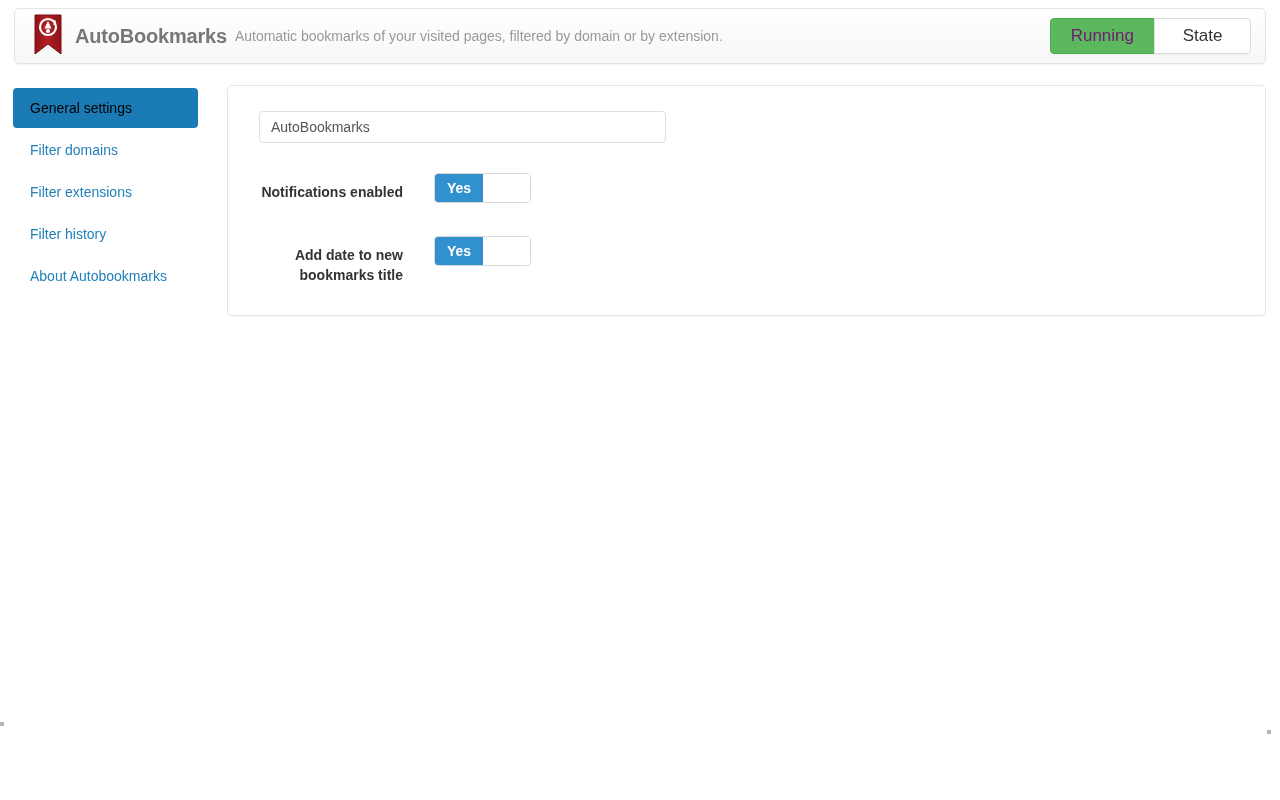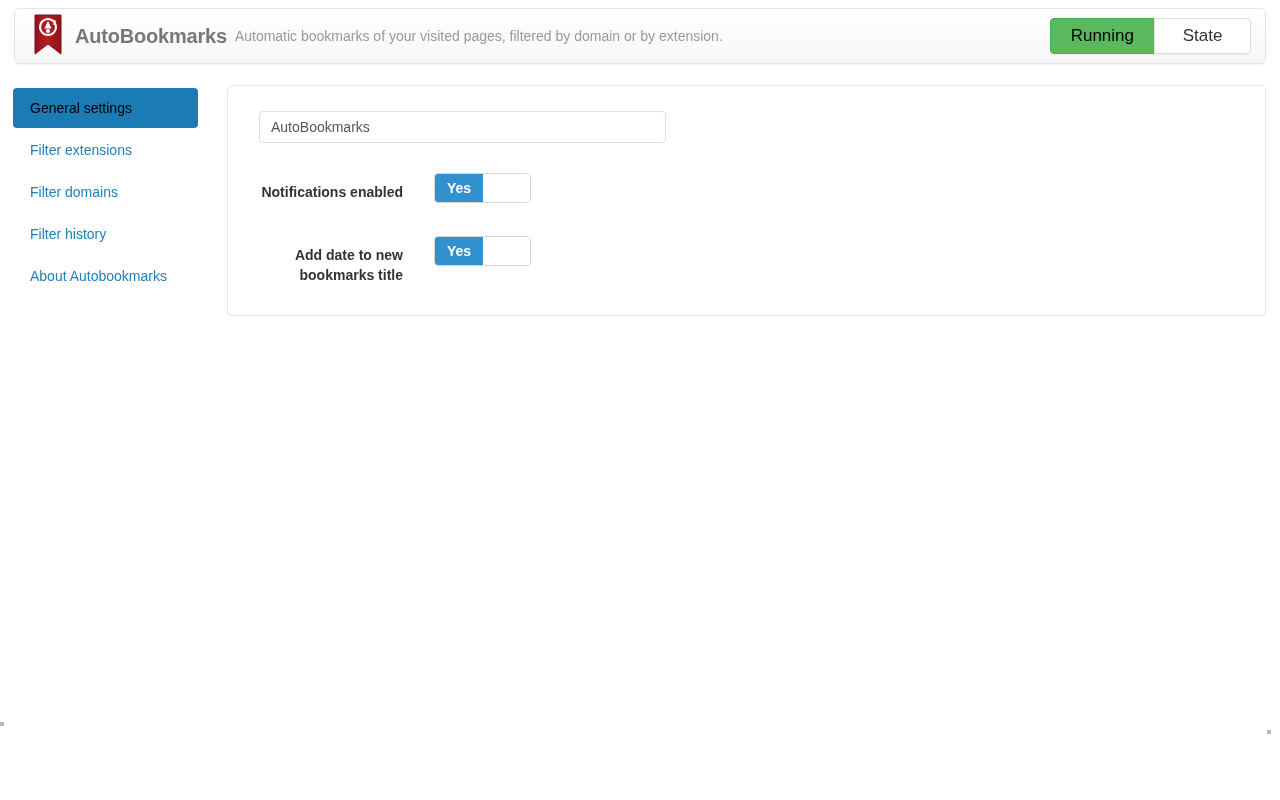--- a/index.html
+++ b/index.html
@@ -74,21 +74,21 @@
     right: 14px;
     top: 9px;
     display: flex;
     height: 36px;
     border-radius: 4px;
     overflow: hidden;
     box-shadow: 0 1px 1px rgba(0,0,0,0.05);
   }
   .btn-running {
     background: #5cb85c;
-    color: #000000;
+    color: #701a75;
     font-size: 17px;
     padding: 4px 20px;
     display: flex;
     align-items: center;
     justify-content: center;
     border: 1px solid #4cae4c;
     border-right: none;
     border-radius: 4px 0 0 4px;
     cursor: pointer;
     min-width: 104px;
@@ -253,22 +253,22 @@
 
     <div class="state-group">
       <div class="btn-running">Running</div>
       <div class="btn-state">State</div>
     </div>
 
   </div>
 
   <div class="sidebar">
     <a class="nav-item active" href="#">General settings</a>
+    <a class="nav-item" href="#">Filter domains</a>
     <a class="nav-item" href="#">Filter extensions</a>
-    <a class="nav-item" href="#">Filter domains</a>
     <a class="nav-item" href="#">Filter history</a>
     <a class="nav-item" href="#">About Autobookmarks</a>
   </div>
 
   <div class="content-panel">
 
     <div class="form-row r1">
       <div class="form-control-wrap">
         <input class="text-input" type="text" value="AutoBookmarks" style="">
       </div>

